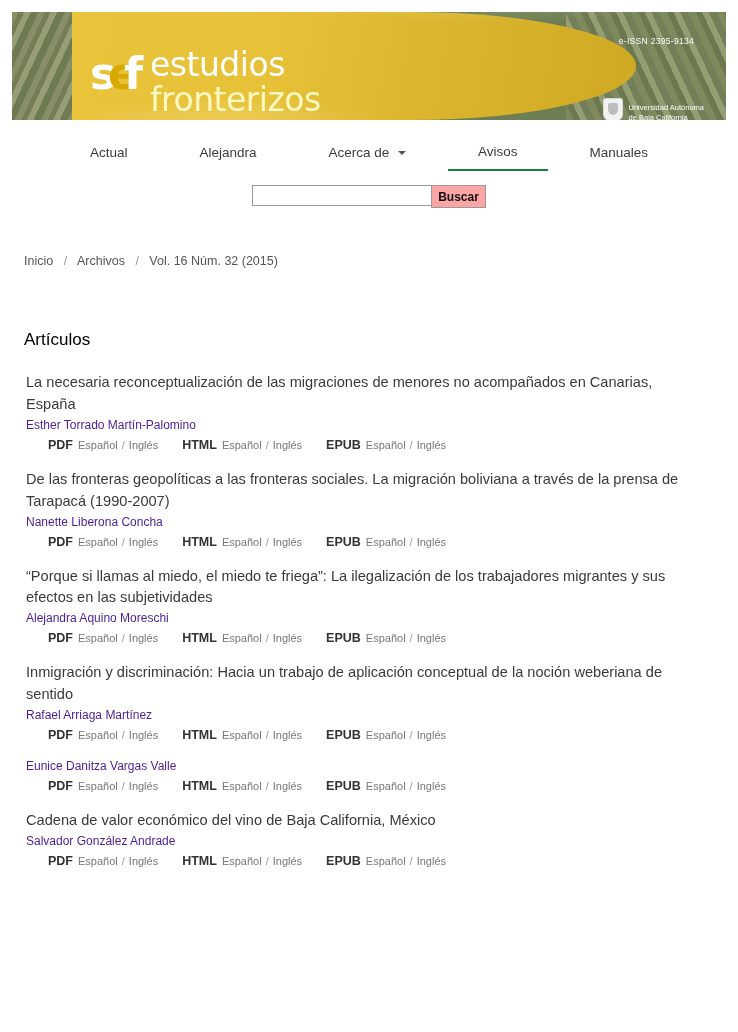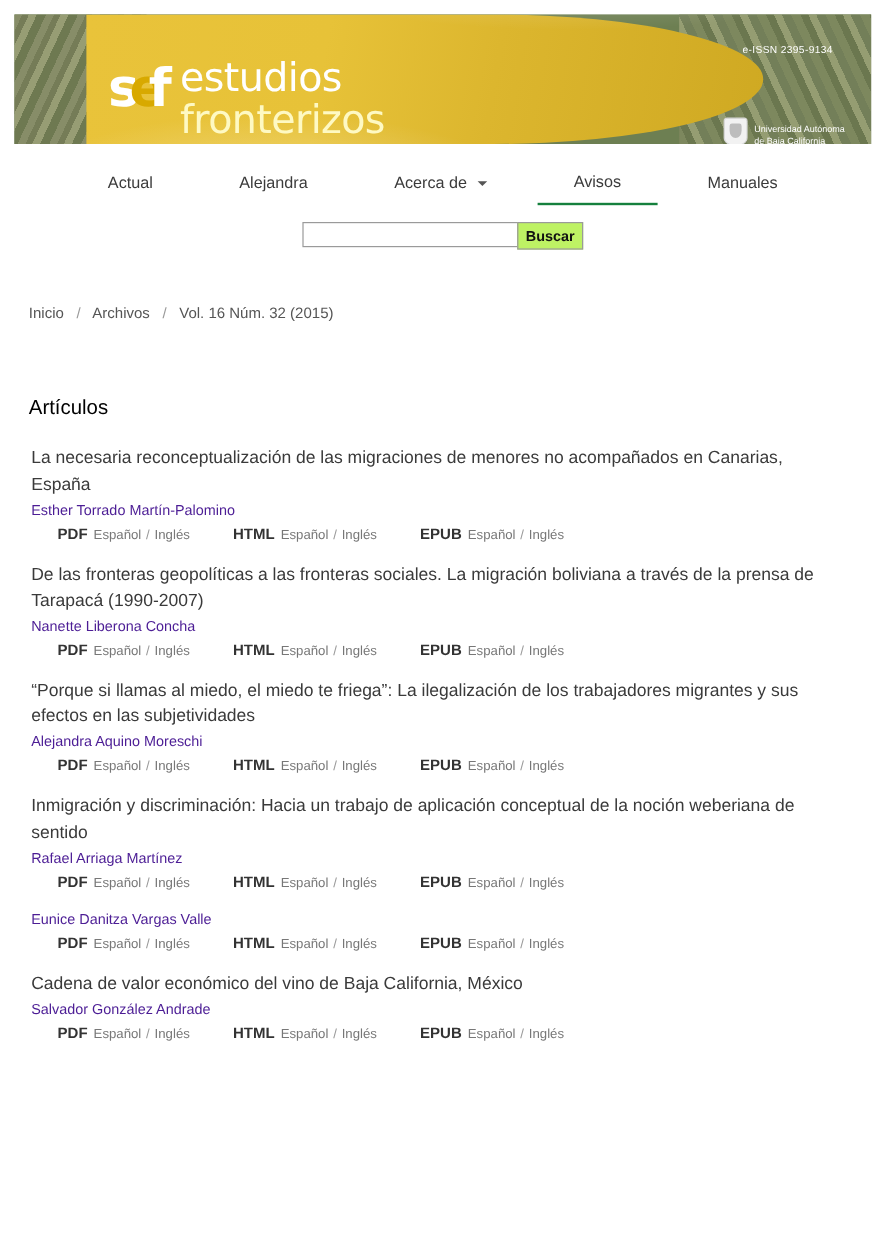--- a/index.html
+++ b/index.html
@@ -106,21 +106,21 @@
 
   
   .search-row {
     display: flex; justify-content: center; align-items: stretch; margin-top: 14px;
   }
   .search-input {
     width: 180px; height: 21px; border: 1px solid #9a9a9a; background: #fff;
     font-size: 12px; padding: 1px 4px; color: #333; outline: none;
   }
   .search-button {
-    height: 23px; border: 1px solid #9a9a9a; background: #bef264;
+    height: 23px; border: 1px solid #9a9a9a; background: #fca5a5;
     font-size: 12px; padding: 0 6px; color: #111; cursor: pointer;
     font-family: "Liberation Sans", sans-serif; font-weight: bold;
     margin-left: -1px;
   }
 
   
   .breadcrumb {
     margin: 46px 0 0 24px; font-size: 12.5px; color: #555;
   }
   .breadcrumb a { color: #555; text-decoration: none; }
@@ -133,21 +133,21 @@
 
   .articles { margin: 22px 24px 0 24px; }
   .article { margin-bottom: 17px; }
   .article-title {
     font-size: 14.6px; line-height: 1.5; color: #3a3a3a; font-weight: normal;
     margin: 0 0 2px 2px; max-width: 665px;
   }
   .article-authors {
     font-size: 12px; color: #4c1d95; margin: 0 0 6px 2px;
   }
-  .galleys { display: flex; align-items: baseline; gap: 12px; padding-left: 24px; }
+  .galleys { display: flex; align-items: baseline; gap: 0; padding-left: 24px; }
   .galley { display: flex; align-items: baseline; margin-right: 24px; }
   .galley-type {
     font-size: 12.5px; font-weight: bold; color: #333; margin-right: 5px;
   }
   .galley-lang { font-size: 11px; color: #777; }
   .galley-slash { font-size: 11px; color: #999; margin: 0 4px; }
 </style>
 </head>
 <body>
 

